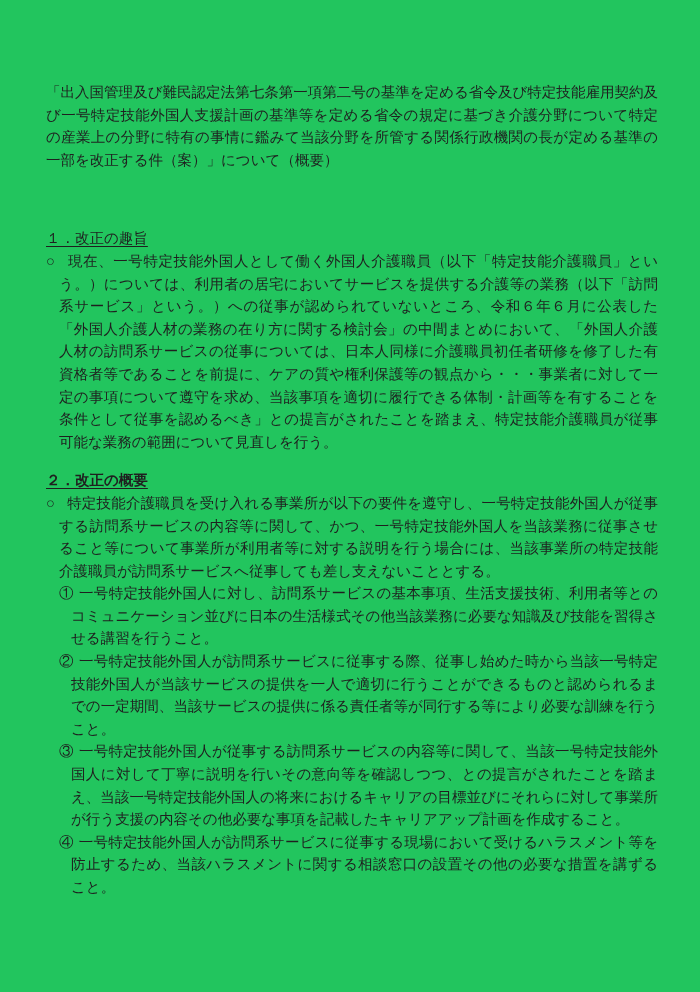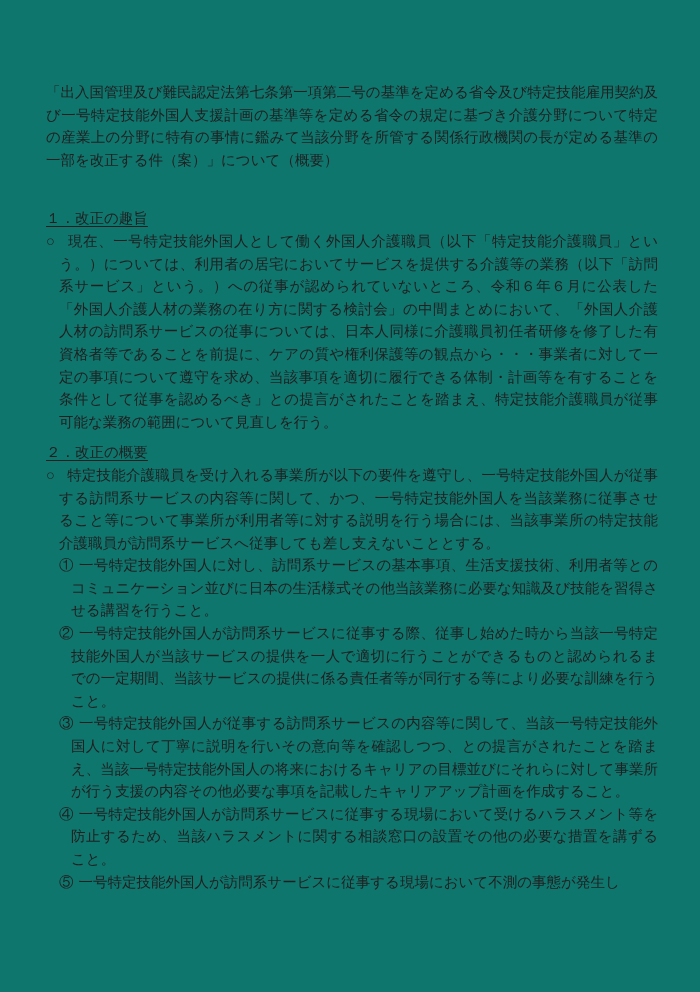--- a/index.html
+++ b/index.html
@@ -1,34 +1,34 @@
 <!DOCTYPE html>
 <html lang="ja"><head>
 <meta charset="utf-8">
 <style>
   html, body { margin: 0; padding: 0; background: #e8e8e8; }
   .page {
     position: relative;
     width: 700px;
     height: 992px;
     margin: 0 auto;
-    background: #0f766e;
+    background: #22c55e;
     color: #1f1f1f;
     font-family: "Liberation Serif", "DejaVu Serif", serif;
     font-size: 14.5px;
     line-height: 22.6px;
     box-sizing: border-box;
     padding: 81px 42px 0 46px;
     text-align: justify;
     overflow: hidden;
   }
   .doc-title { margin: 0; }
   .sec-heading { margin: 0; font-weight: normal; }
-  .sec-heading.first { margin-top: 36px; }
-  .sec-heading.second { margin-top: 8px; }
+  .sec-heading.first { margin-top: 56px; }
+  .sec-heading.second { margin-top: 16px; font-weight: bold; }
   .sec-heading .hd {
     text-decoration: underline;
     text-underline-offset: 3px;
     text-decoration-thickness: 1px;
   }
   
   .bullet-para {
     padding-left: 13px;
     text-indent: -13px;
     margin: 0;
@@ -62,16 +62,15 @@
     <p class="bullet-para"><span class="marker">○</span><span class="gap12"></span><span>特定技能介護職員を受け入れる事業所が以下の要件を遵守し、一号特定技能外国人が従事する訪問系サービスの内容等に関して、かつ、一号特定技能外国人を当該業務に従事させること等について事業所が利用者等に対する説明を行う場合には、当該事業所の特定技能介護職員が訪問系サービスへ従事しても差し支えないこととする。</span></p>
 
     <div class="num-item"><span class="marker">①</span><span class="gap5"></span><span>一号特定技能外国人に対し、訪問系サービスの基本事項、生活支援技術、利用者等とのコミュニケーション並びに日本の生活様式その他当該業務に必要な知識及び技能を習得させる講習を行うこと。</span></div>
 
     <div class="num-item"><span class="marker">②</span><span class="gap5"></span><span>一号特定技能外国人が訪問系サービスに従事する際、従事し始めた時から当該一号特定技能外国人が当該サービスの提供を一人で適切に行うことができるものと認められるまでの一定期間、当該サービスの提供に係る責任者等が同行する等により必要な訓練を行うこと。</span></div>
 
     <div class="num-item"><span class="marker">③</span><span class="gap5"></span><span>一号特定技能外国人が従事する訪問系サービスの内容等に関して、当該一号特定技能外国人に対して丁寧に説明を行いその意向等を確認しつつ、との提言がされたことを踏まえ、当該一号特定技能外国人の将来におけるキャリアの目標並びにそれらに対して事業所が行う支援の内容その他必要な事項を記載したキャリアアップ計画を作成すること。</span></div>
 
     <div class="num-item"><span class="marker">④</span><span class="gap5"></span><span>一号特定技能外国人が訪問系サービスに従事する現場において受けるハラスメント等を防止するため、当該ハラスメントに関する相談窓口の設置その他の必要な措置を講ずること。</span></div>
 
-    <div class="num-item"><span class="marker">⑤</span><span class="gap5"></span><span>一号特定技能外国人が訪問系サービスに従事する現場において不測の事態が発生し</span></div>
   </div>
 
 </div>
 
 </body></html>

